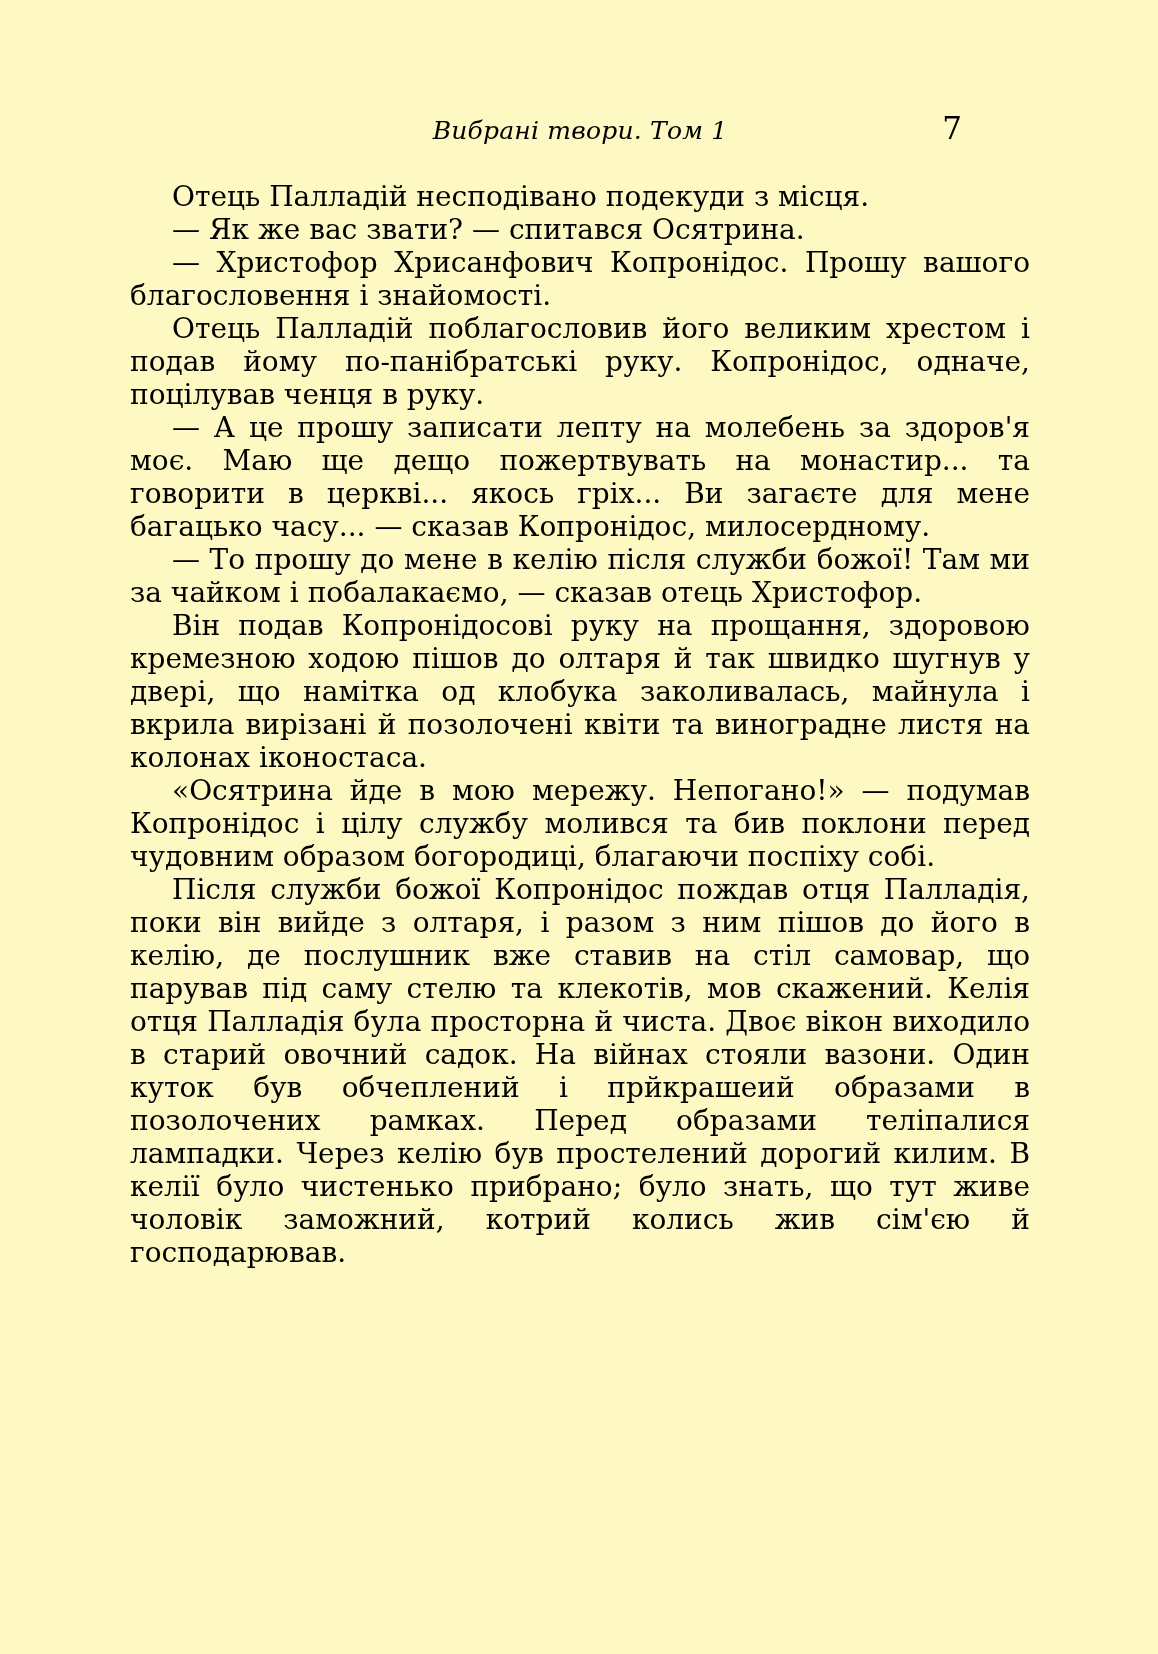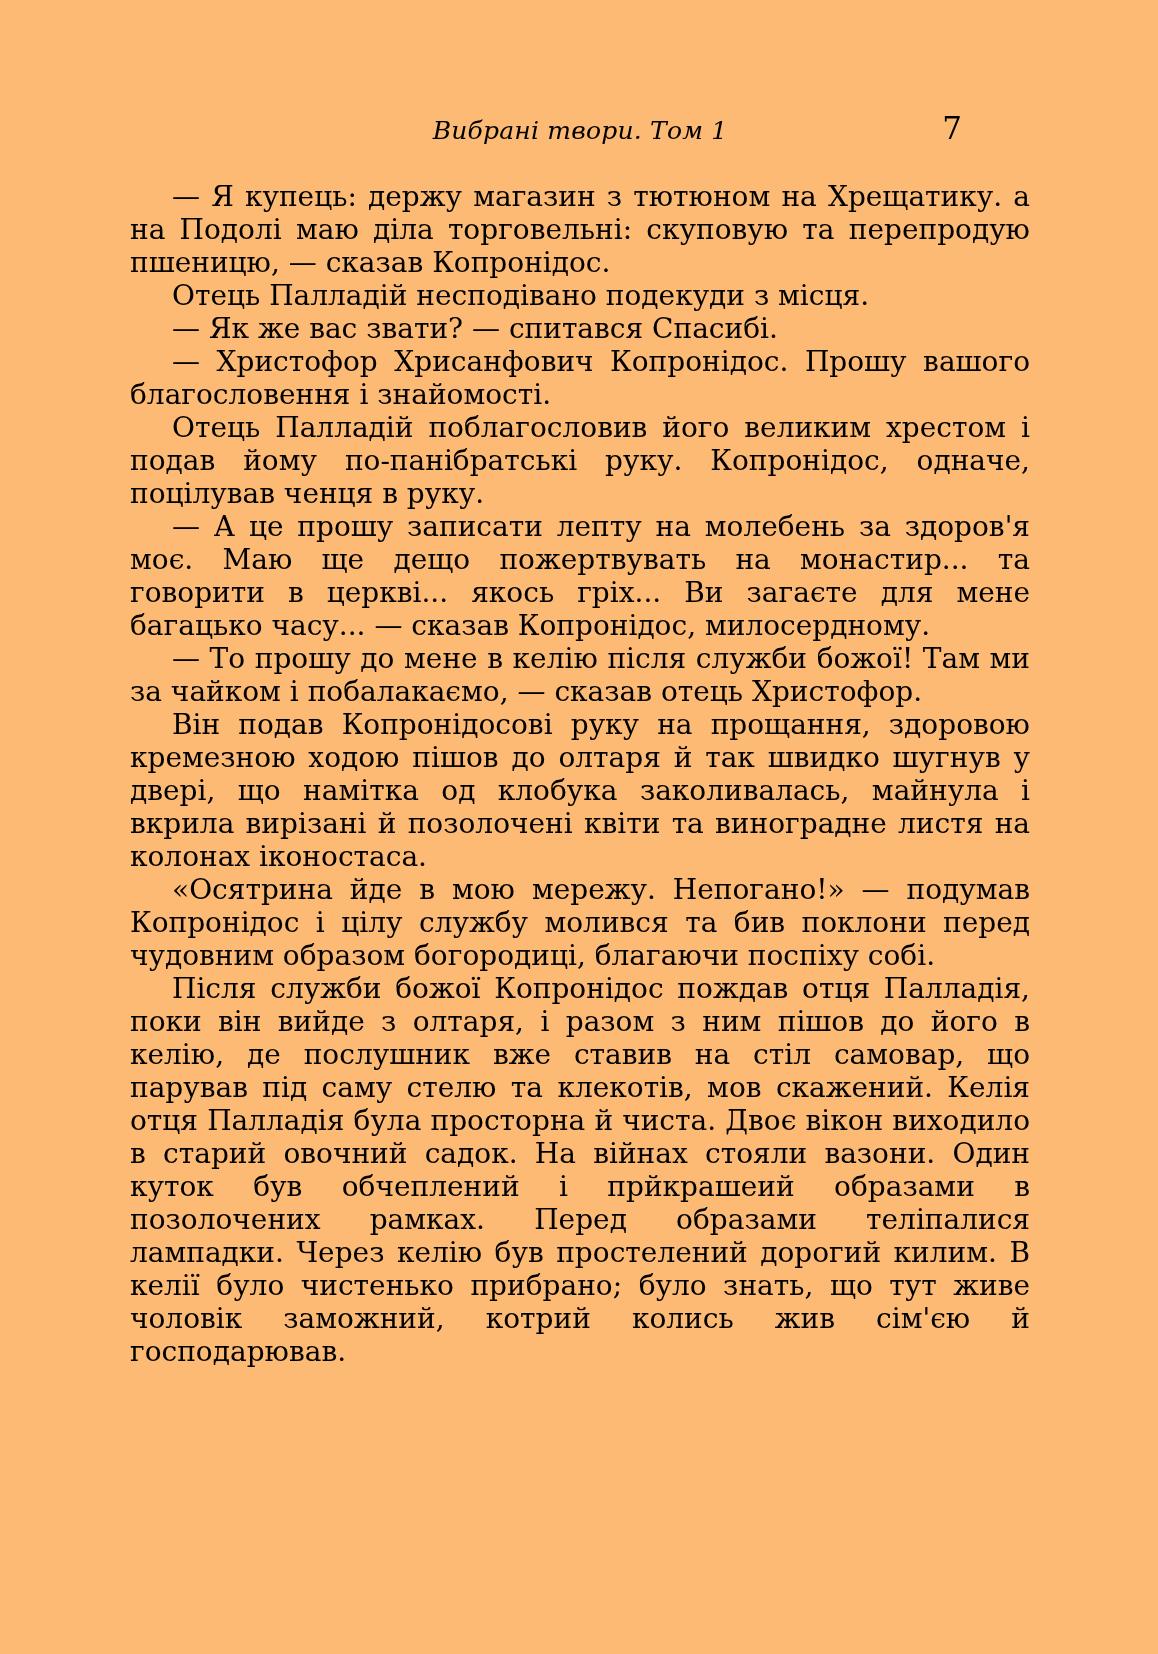--- a/index.html
+++ b/index.html
@@ -10,21 +10,21 @@
   body {
     width: 1158px;
     height: 1654px;
     font-family: "DejaVu Serif", serif;
     color: #000000;
   }
   .page {
     position: relative;
     width: 1158px;
     height: 1654px;
-    background: #fdba74;
+    background: #fef9c3;
     overflow: hidden;
   }
   .header {
     position: absolute;
     top: 116px;
     left: 130px;
     width: 900px;
     text-align: center;
   }
   .running-title {
@@ -59,23 +59,22 @@
 <body>
 
 <div class="page">
 
   <div class="header">
     <span class="running-title">Вибрані твори. Том 1</span>
     <span class="page-number">7</span>
   </div>
 
   <div class="text-block">
-    <p>— Я купець: держу магазин з тютюном на Хрещатику. а на Подолі маю діла торговельні: скуповую та перепродую пшеницю, — сказав Копронідос.</p>
     <p>Отець Палладій несподівано подекуди з місця.</p>
-    <p>— Як же вас звати? — спитався Спасибі.</p>
+    <p>— Як же вас звати? — спитався Осятрина.</p>
     <p>— Христофор Хрисанфович Копронідос. Прошу вашого благословення і знайомості.</p>
     <p>Отець Палладій поблагословив його великим хрестом і подав йому по-панібратські руку. Копронідос, одначе, поцілував ченця в руку.</p>
     <p>— А це прошу записати лепту на молебень за здоров'я моє. Маю ще дещо пожертвувать на монастир... та говорити в церкві... якось гріх... Ви загаєте для мене багацько часу... — сказав Копронідос, милосердному.</p>
     <p>— То прошу до мене в келію після служби божої! Там ми за чайком і побалакаємо, — сказав отець Христофор.</p>
     <p>Він подав Копронідосові руку на прощання, здоровою кремезною ходою пішов до олтаря й так швидко шугнув у двері, що намітка од клобука заколивалась, майнула і вкрила вирізані й позолочені квіти та виноградне листя на колонах іконостаса.</p>
     <p>«Осятрина йде в мою мережу. Непогано!» — подумав Копронідос і цілу службу молився та бив поклони перед чудовним образом богородиці, благаючи поспіху собі.</p>
     <p>Після служби божої Копронідос пождав отця Палладія, поки він вийде з олтаря, і разом з ним пішов до його в келію, де послушник вже ставив на стіл самовар, що парував під саму стелю та клекотів, мов скажений. Келія отця Палладія була просторна й чиста. Двоє вікон виходило в старий овочний садок. На війнах стояли вазони. Один куток був обчеплений і прйкрашеий образами в позолочених рамках. Перед образами теліпалися лампадки. Через келію був простелений дорогий килим. В келії було чистенько прибрано; було знать, що тут живе чоловік заможний, котрий колись жив сім'єю й господарював.</p>
   </div>
 
 </div>

